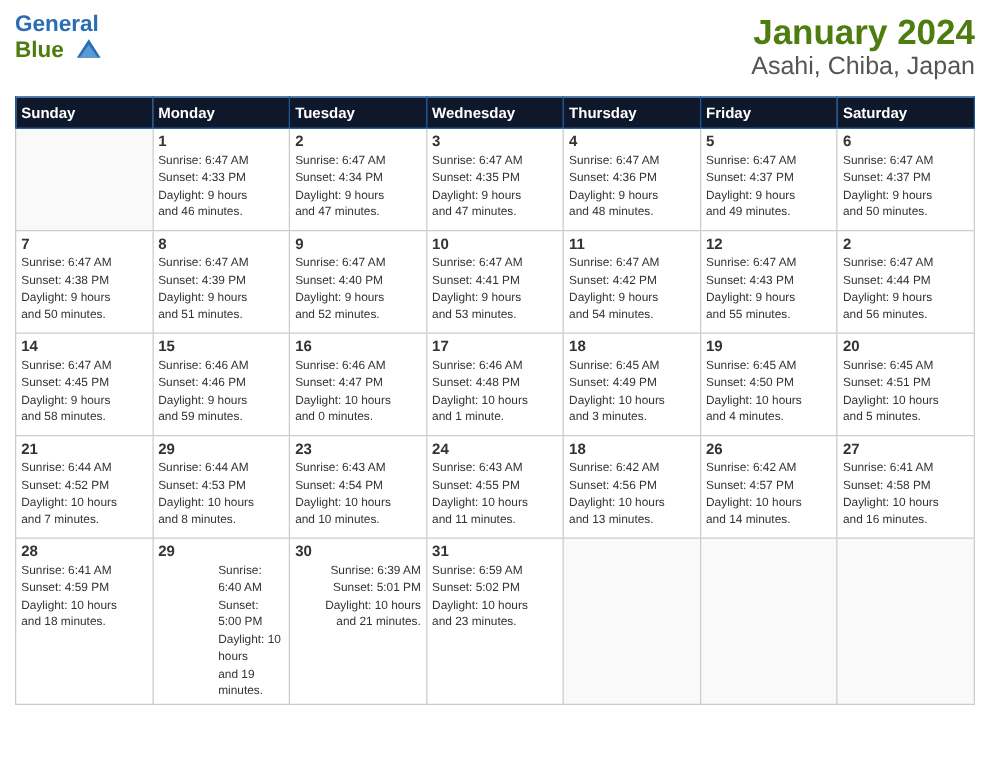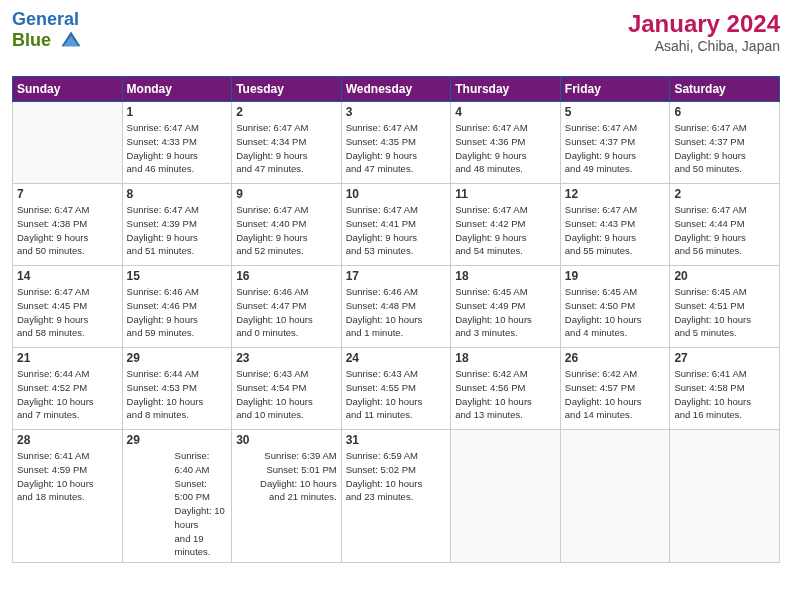--- a/index.html
+++ b/index.html
@@ -11,21 +11,21 @@
       overflow: hidden;
     }
     .container {
       width: 792px;
       padding: 10px 12px;
     }
     .header {
       display: flex;
       justify-content: space-between;
       align-items: flex-start;
-      margin-bottom: 22px;
+      margin-bottom: 12px;
     }
     .logo {
       display: flex;
       align-items: center;
     }
     .logo-text {
       font-size: 18px;
       font-weight: bold;
       color: #333;
       line-height: 1.1;
@@ -35,35 +35,35 @@
     }
     .logo-icon {
       width: 28px;
       height: 28px;
       margin-left: 4px;
     }
     .title-block {
       text-align: right;
     }
     .month-title {
-      font-size: 24px;
+      font-size: 28px;
       font-weight: bold;
-      color: #be185d;
+      color: #4d7c0f;
     }
     .subtitle {
-      font-size: 14px;
+      font-size: 20px;
       color: #555;
     }
     table {
       width: 100%;
       border-collapse: collapse;
       table-layout: fixed;
     }
     th {
-      background-color: #701a75;
+      background-color: #0f172a;
       color: #fff;
       font-size: 12px;
       padding: 5px 4px;
       text-align: left;
       border: 1px solid #1a5a9a;
     }
     td {
       border: 1px solid #ccc;
       vertical-align: top;
       padding: 3px 4px;

